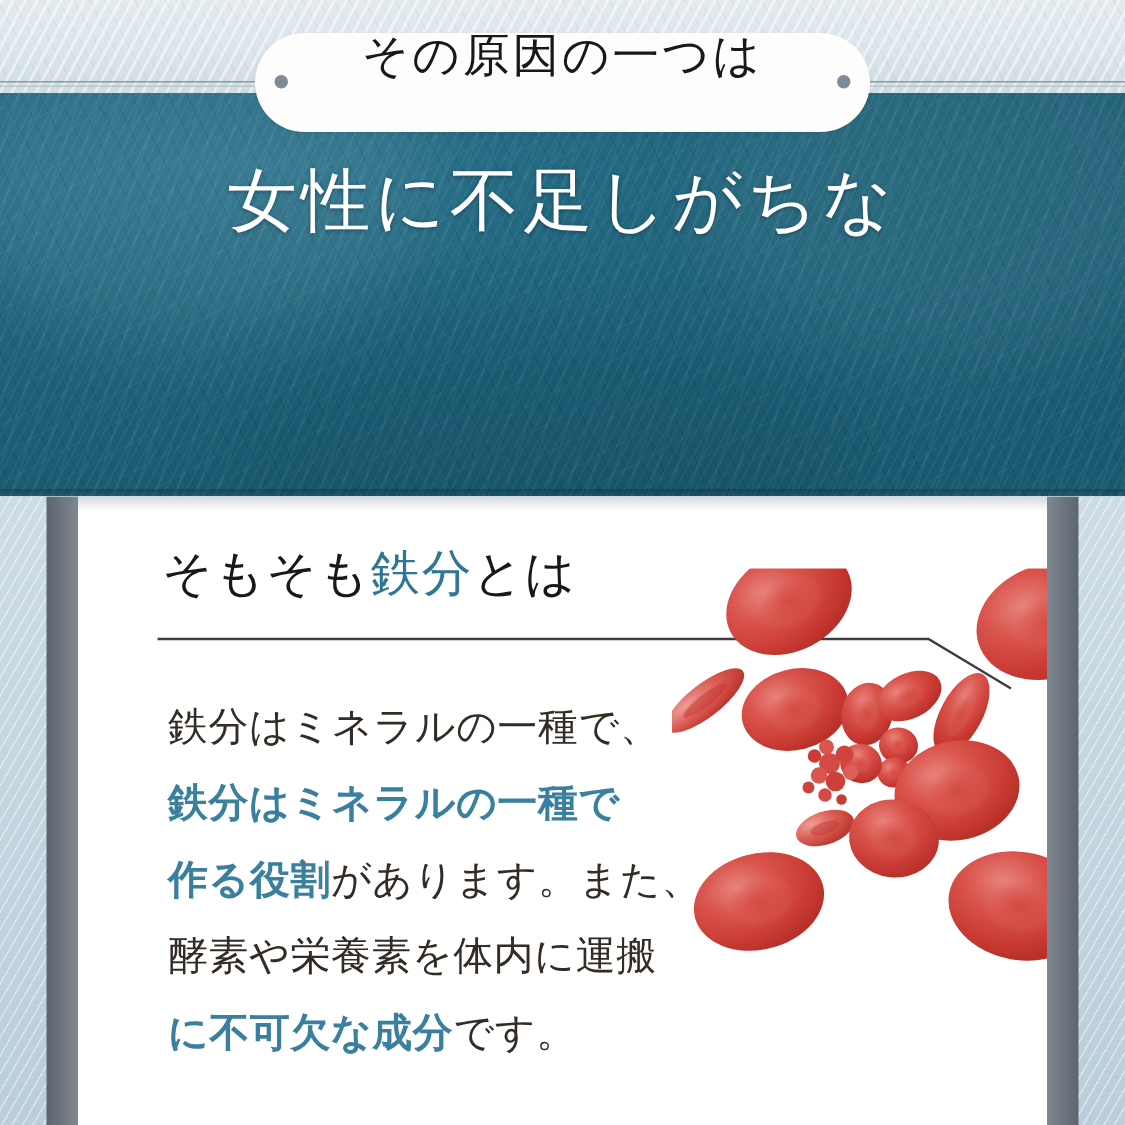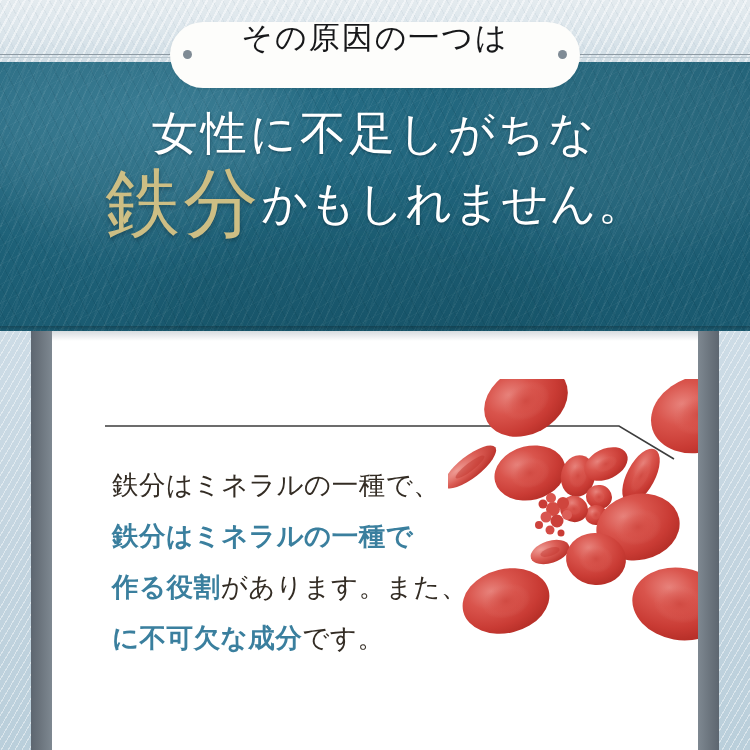--- a/index.html
+++ b/index.html
@@ -185,47 +185,48 @@
   <div class="badge-rule"></div>
   <div class="rule-dot l"></div>
   <div class="rule-dot r"></div>
 
   <div class="badge">
     <span class="badge-text">その原因の一つは</span>
   </div>
 
   <div class="headline">
     <div class="hl-1">女性に不足しがちな</div>
-    <div class="hl-2">
-      <span class="hl-big gold">鉄分</span><span>かもしれません。</span>
-    </div>
   </div>
 
   <div class="lower">
 
     <div class="rail-blue l">
       <div class="rail-blue-tex"></div>
     </div>
     <div class="rail-blue r">
       <div class="rail-blue-tex"></div>
     </div>
     <div class="rail-gray l"></div>
     <div class="rail-gray r"></div>
 
     <div class="card">
 
+      <div class="subhead">
+        <span>そもそも</span><span class="tl">鉄分</span><span>とは</span>
+      </div>
 
       <svg class="divider" viewBox="0 0 612 46">
         <polyline points="31,11 545,11 600,44" fill="none" stroke="#3d3d3d" stroke-width="1.6"></polyline>
       </svg>
 
       <div class="body-copy">
           <span class="ln"><span>鉄分はミネラルの一種で、</span></span>
           <span class="ln"><span class="tl">鉄分はミネラルの一種で</span></span>
           <span class="ln"><span class="tl">作る役割</span><span>があります。また、</span></span>
+          <span class="ln"><span>酵素や栄養素を体内に運搬</span></span>
           <span class="ln"><span class="tl">に不可欠な成分</span><span>です。</span></span>
         </div>
 
       <div class="rbc-wrap">
         <svg viewBox="0 0 290 360" width="290" height="360">
           <defs>
             <radialGradient id="rg" cx="36%" cy="30%" r="72%">
               <stop offset="0%" stop-color="#e8837c"></stop>
               <stop offset="38%" stop-color="#d9544c"></stop>
               <stop offset="78%" stop-color="#c93b34"></stop>

